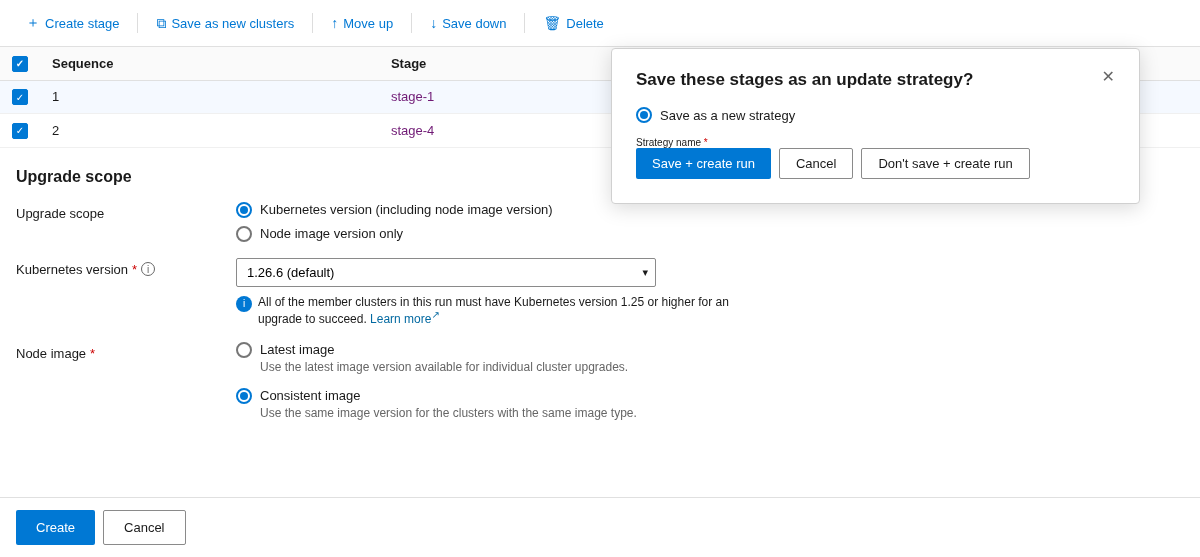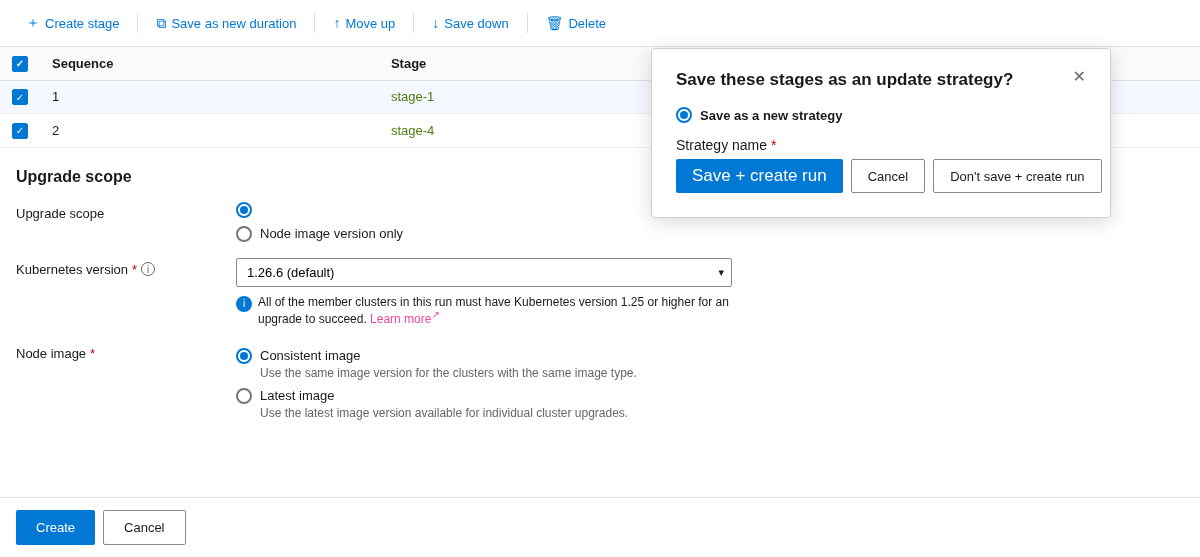--- a/index.html
+++ b/index.html
@@ -66,21 +66,21 @@
       background: #0078d4;
       border: 1px solid #0078d4;
       border-radius: 2px;
       display: inline-flex;
       align-items: center;
       justify-content: center;
       color: white;
       font-size: 10px;
       cursor: pointer;
     }
-    .stage-link { color: #4d7c0f; text-decoration: none; }
+    .stage-link { color: #701a75; text-decoration: none; }
 
     
     .content-area {
       padding: 20px 16px;
     }
     .section-title {
       font-size: 16px;
       font-weight: 600;
       margin-bottom: 16px;
       color: #1a1a1a;
@@ -122,21 +122,21 @@
     .radio-circle.checked::after {
       content: '';
       width: 8px; height: 8px;
       border-radius: 50%;
       background: #0078d4;
     }
     .radio-circle.unchecked { border: 2px solid #767676; }
 
     .select-wrapper {
       position: relative;
-      width: 496px;
+      width: 420px;
       text-decoration: underline;
     }
     .select-box {
       width: 100%;
       padding: 6px 30px 6px 10px;
       border: 1px solid #8a8a8a;
       border-radius: 2px;
       font-size: 13px;
       appearance: none;
       background: #fff;
@@ -166,21 +166,21 @@
       background: #0078d4;
       border-radius: 50%;
       color: white;
       font-size: 10px;
       display: inline-flex;
       align-items: center;
       justify-content: center;
       flex-shrink: 0;
       margin-top: 1px;
     }
-    .link { color: #ec4899; text-decoration: none; }
+    .link { color: #0369a1; text-decoration: none; }
     .ext-icon { font-size: 10px; vertical-align: super; }
 
     .radio-sub-label {
       font-size: 12px;
       color: #666;
       margin-top: 2px;
       margin-left: 24px;
     }
 
     .bottom-bar {
@@ -219,22 +219,22 @@
     .modal-overlay {
       position: fixed;
       top: 0; left: 0; right: 0; bottom: 0;
       background: transparent;
       z-index: 100;
       pointer-events: none;
     }
     .modal {
       position: absolute;
       top: 48px;
-      left: 651px;
-      width: 460px;
+      left: 611px;
+      width: 529px;
       background: #fff;
       border: 1px solid #d0d0d0;
       border-radius: 4px;
       box-shadow: 0 4px 20px rgba(0,0,0,0.15);
       padding: 20px 24px 24px;
       pointer-events: all;
     }
     .modal-header {
       display: flex;
       justify-content: space-between;
@@ -257,30 +257,28 @@
       padding: 0;
       line-height: 1;
     }
     .modal-body { }
     .modal-radio-item {
       display: flex;
       align-items: center;
       gap: 8px;
       margin-bottom: 14px;
       cursor: pointer;
-      font-weight: bold;
     }
     .modal-label-text {
       font-size: 13px;
       color: #1a1a1a;
     }
     .strategy-label {
-      font-size: 14px;
-      color: #1a1a1a;
-      margin-bottom: 6px;
+      font-size: 10px;
+      color: #1a1a1a;
     }
     .required-star { color: #cc0000; }
     .strategy-input {
       width: 100%;
       padding: 6px 10px;
       border: 2px solid #0078d4;
       border-radius: 2px;
       font-size: 13px;
       font-family: inherit;
       outline: none;
@@ -289,21 +287,21 @@
     .modal-actions {
       display: flex;
       gap: 8px;
     }
     .btn-modal-primary {
       padding: 7px 16px;
       background: #0078d4;
       color: white;
       border: none;
       border-radius: 2px;
-      font-size: 17px;
+      font-size: 13px;
       cursor: pointer;
       font-family: inherit;
       white-space: nowrap;
     }
     .btn-modal-secondary {
       padding: 7px 16px;
       background: #fff;
       color: #1a1a1a;
       border: 1px solid #8a8a8a;
       border-radius: 2px;
@@ -330,21 +328,21 @@
 <body>
 
 <div class="toolbar">
   <button class="toolbar-btn">
     <span class="icon">＋</span>
     <span>Create stage</span>
   </button>
   <div class="toolbar-sep"></div>
   <button class="toolbar-btn">
     <span class="icon">⧉</span>
-    <span>Save as new duration</span>
+    <span>Save as new clusters</span>
   </button>
   <div class="toolbar-sep"></div>
   <button class="toolbar-btn">
     <span class="icon">↑</span>
     <span>Move up</span>
   </button>
   <div class="toolbar-sep"></div>
   <button class="toolbar-btn">
     <span class="icon">↓</span>
     <span>Save down</span>
@@ -393,20 +391,21 @@
 <div class="content-area">
 
   <div class="section-title">Upgrade scope</div>
 
   <div class="form-row">
     <div class="form-label">Upgrade scope</div>
     <div class="form-control">
       <div class="radio-group">
         <div class="radio-item">
           <div class="radio-circle checked"></div>
+          <span>Kubernetes version (including node image version)</span>
         </div>
         <div class="radio-item">
           <div class="radio-circle unchecked"></div>
           <span>Node image version only</span>
         </div>
       </div>
     </div>
   </div>
 
   <div class="form-row">
@@ -432,34 +431,34 @@
     </div>
   </div>
 
   <div class="form-row">
     <div class="form-label">
       <span>Node image</span>
       <span class="required-marker"> *</span>
     </div>
     <div class="form-control">
       <div class="radio-group">
+        <div>
+          <div class="radio-item">
+            <div class="radio-circle unchecked"></div>
+            <span>Latest image</span>
+          </div>
+          <div class="radio-sub-label">Use the latest image version available for individual cluster upgrades.</div>
+        </div>
         <div>
           <div class="radio-item" style="margin-top:6px;">
             <div class="radio-circle checked"></div>
             <span>Consistent image</span>
           </div>
           <div class="radio-sub-label">Use the same image version for the clusters with the same image type.</div>
         </div>
-        <div>
-          <div class="radio-item">
-            <div class="radio-circle unchecked"></div>
-            <span>Latest image</span>
-          </div>
-          <div class="radio-sub-label">Use the latest image version available for individual cluster upgrades.</div>
-        </div>
       </div>
     </div>
   </div>
 
 </div>
 
 <div class="bottom-bar">
   <button class="btn-primary">Create</button>
   <button class="btn-secondary">Cancel</button>
 </div>

